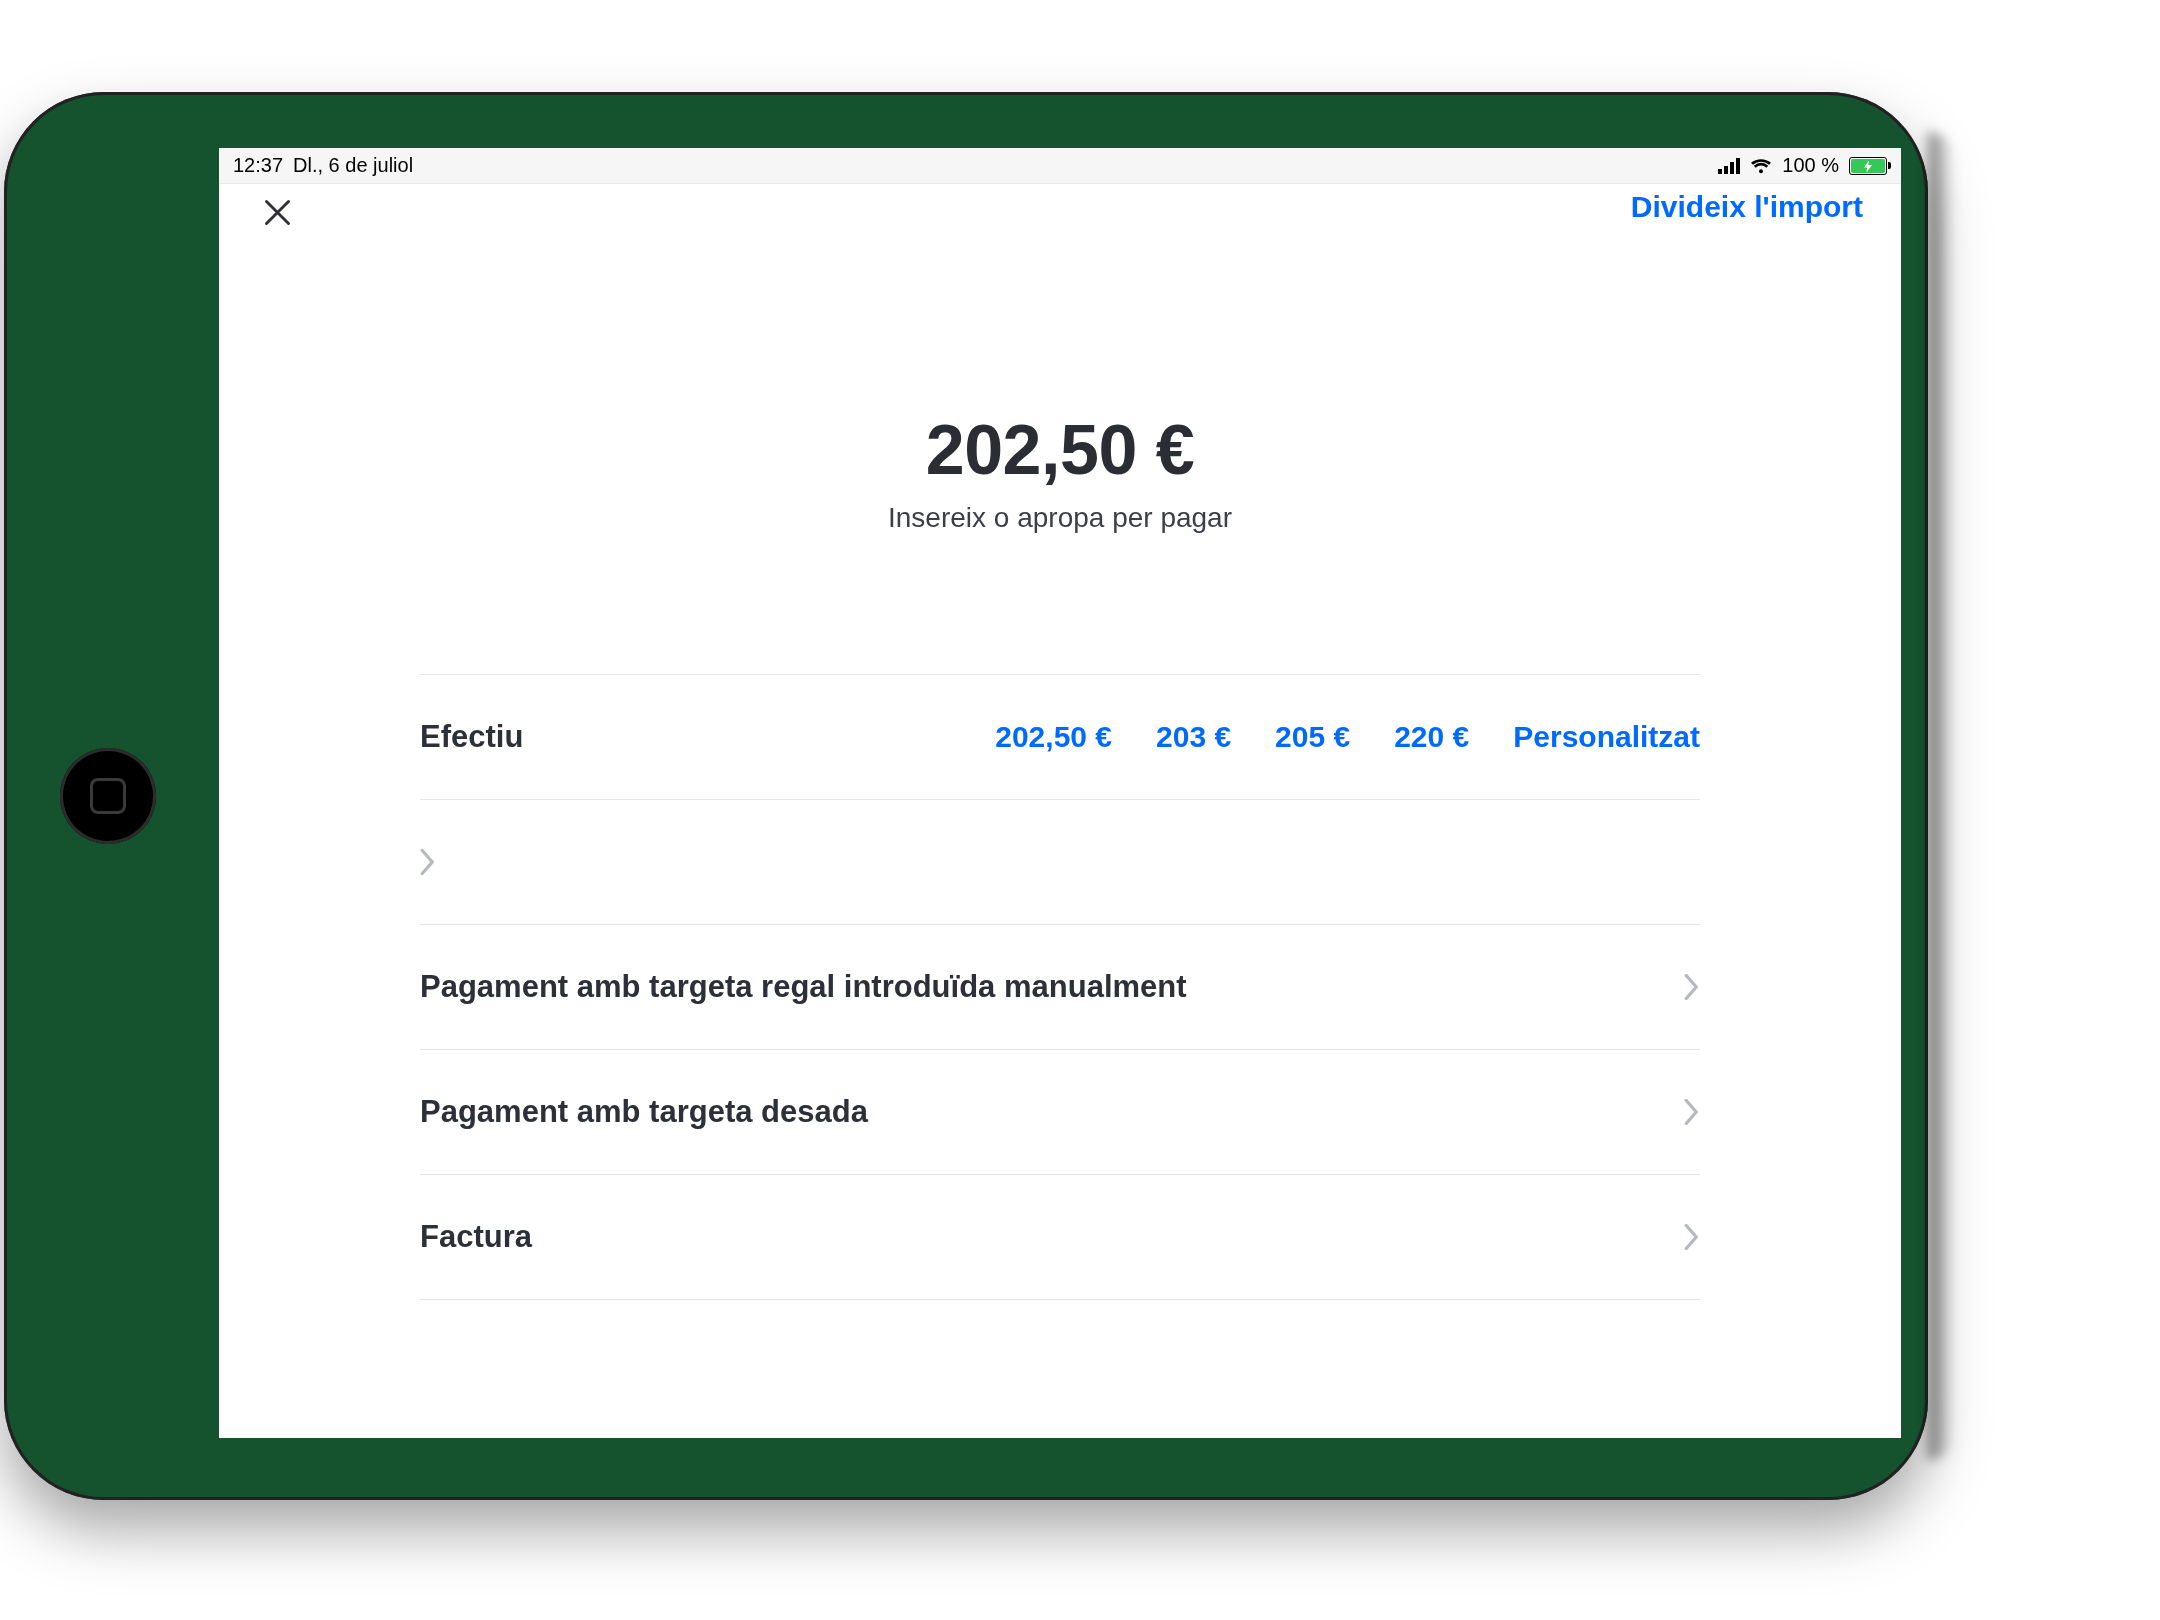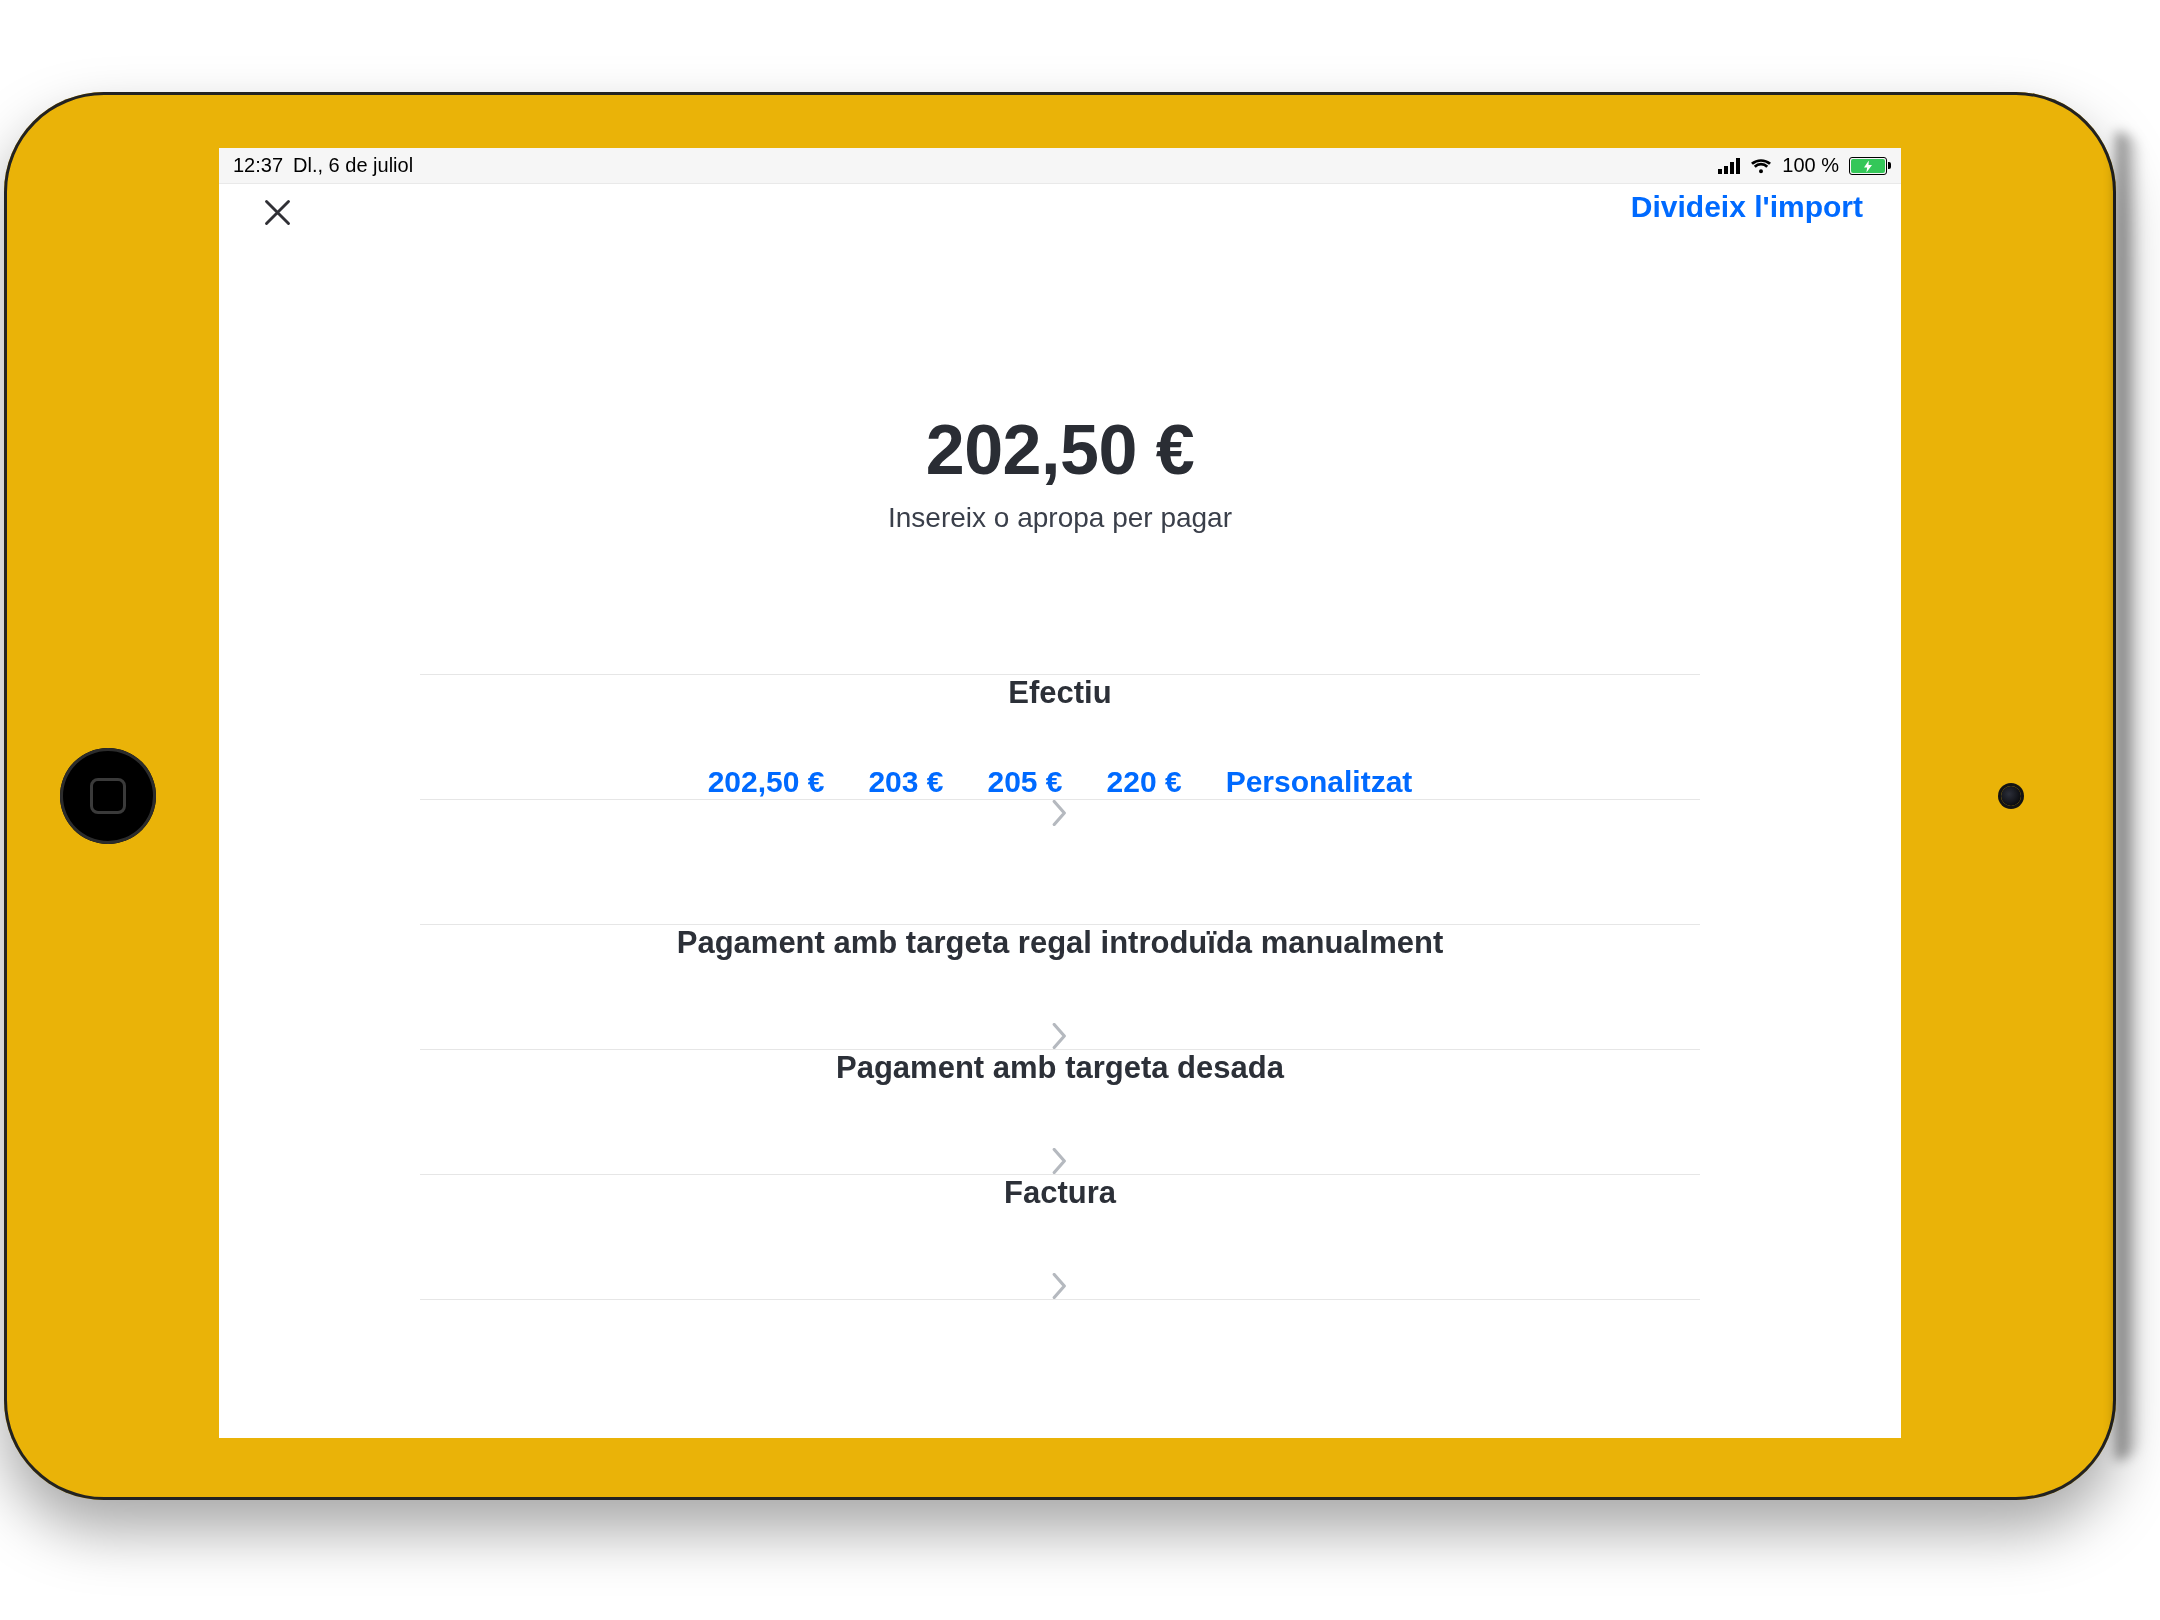--- a/index.html
+++ b/index.html
@@ -15,23 +15,23 @@
     width: 2160px;
     height: 1620px;
     position: relative;
     background: #ffffff;
   }
   
   .tablet {
     position: absolute;
     left: 4px;
     top: 92px;
-    width: 2112px;
+    width: 1924px;
     height: 1408px;
-    background: #eab308;
+    background: #14532d;
     border-radius: 100px;
     box-shadow: 0 30px 60px rgba(0,0,0,0.35), inset 0 0 0 3px #222;
   }
   .tablet::after{
     
     content:"";
     position:absolute;
     right:-25px; top:40px; bottom:40px;
     width:25px;
     border-radius:0 40px 40px 0;
@@ -143,21 +143,20 @@
     margin: 140px auto 0 auto;
     border-top:1px solid #e6e6e6;
   }
   .row {
     min-height: 124px;
     border-bottom:1px solid #e6e6e6;
     display:flex;
     align-items:center;
     justify-content:space-between;
     gap:30px;
-    flex-direction:column;
   }
   .row .label {
     font-size:31px;
     font-weight:600;
     color:#2c3038;
   }
   .row.cash .quick {
     display:flex; align-items:center; gap:44px;
   }
   .row.cash .quick a {

